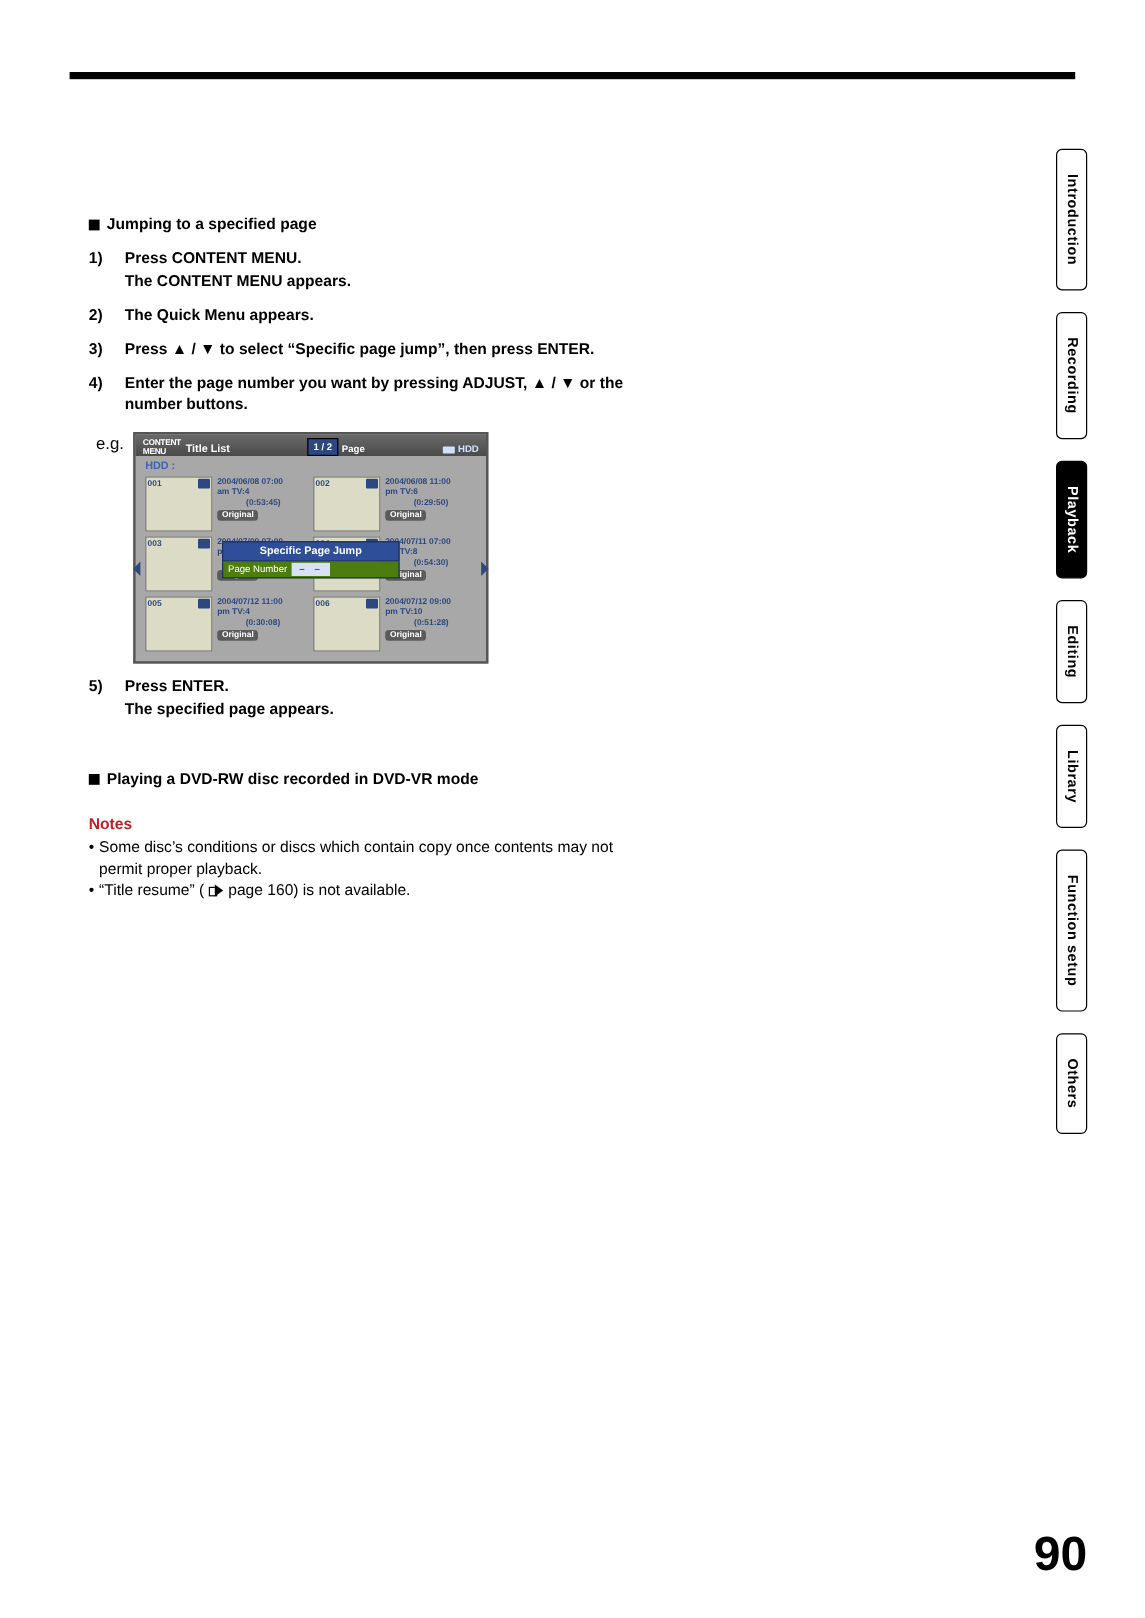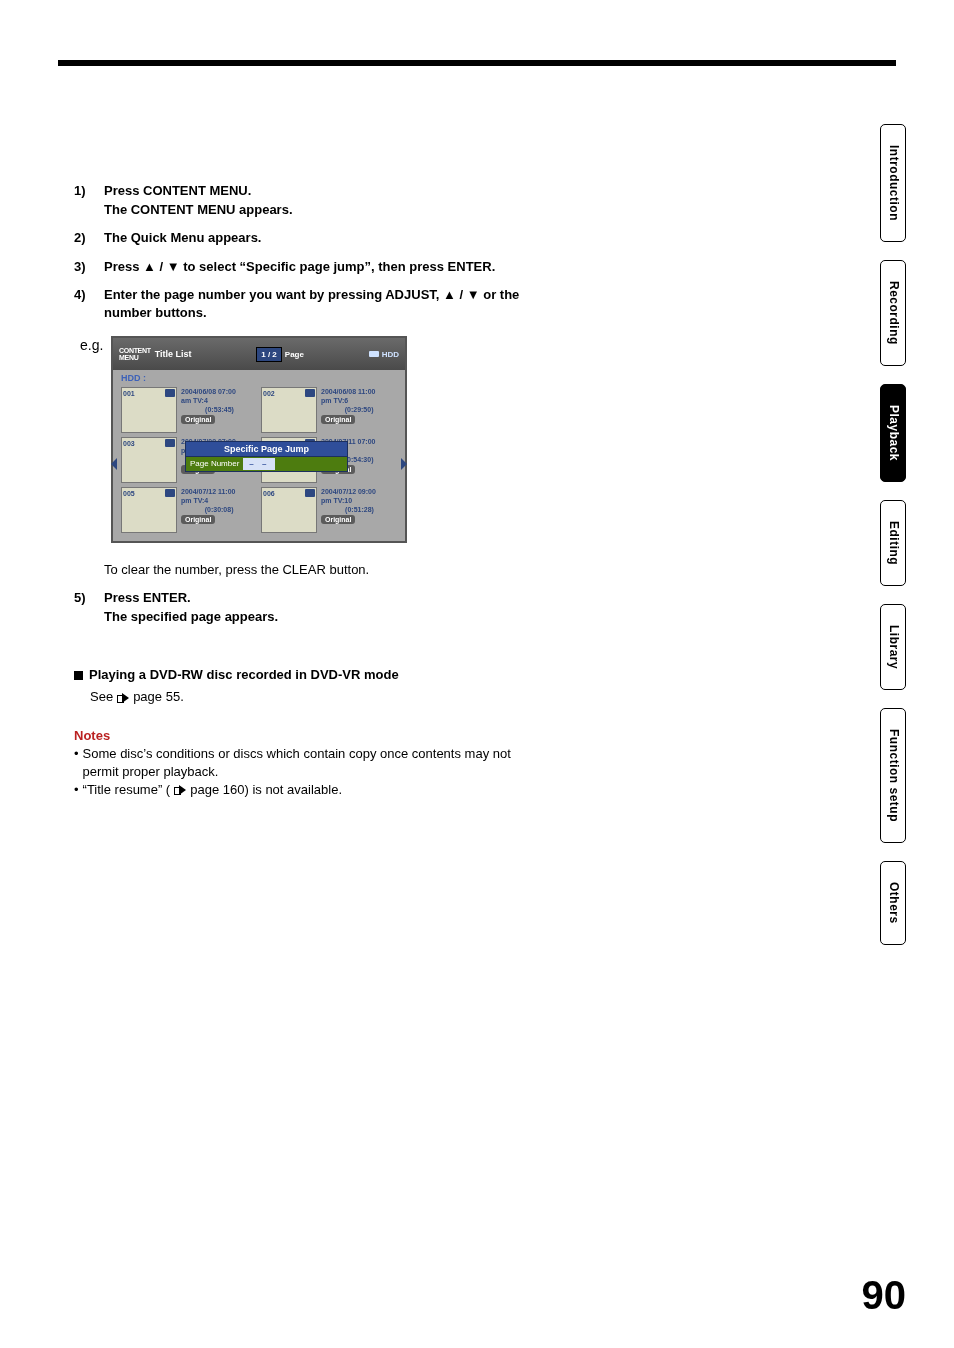--- a/index.html
+++ b/index.html
@@ -50,21 +50,21 @@
     width: 296px;
     background: #a8a8a8;
     border: 2px solid #555;
     font-size: 8px;
     color: #fff;
     vertical-align: top;
     margin-left: 4px;
   }
   .shot-hdr {
     background: linear-gradient(#6a6a6a, #4a4a4a);
-    display: flex; align-items: center; height: 32px;
+    display: flex; align-items: flex-end; height: 18px;
     padding: 0 6px;
   }
   .shot-hdr .logo { font-size: 7px; font-weight: bold; line-height: 7px; letter-spacing: -0.3px; }
   .shot-hdr .tl { font-weight: bold; font-size: 9px; margin-left: 4px; }
   .shot-hdr .pill {
     margin-left: auto;
     background: #2d4780; color: #fff; font-weight: bold; font-size: 8px;
     padding: 1px 4px; border: 1px solid #000;
   }
   .shot-hdr .pg { font-weight: bold; margin-left: 3px; font-size: 8px; }
@@ -100,21 +100,21 @@
   .thumb .q {
     position: absolute; top: 1px; right: 1px; width: 10px; height: 8px; background: #2d4780; border-radius: 1px;
   }
   .meta { padding-left: 4px; color: #2d4780; font-weight: bold; font-size: 7px; line-height: 9px; }
   .meta .dur { text-align: right; padding-right: 2px; }
   .badge {
     display: inline-block; background: #5b5b5b; color: #fff; padding: 0 4px; border-radius: 3px;
     font-size: 7px; margin-top: 1px;
   }
   .overlay {
-    position: absolute; left: 72px; top: 54px; width: 163px; z-index: 5;
+    position: absolute; left: 72px; top: 54px; width: 148px; z-index: 5;
     pointer-events: none;
   }
   .overlay .obar1 {
     background: #2f4e9a; color: #fff; font-weight: bold; font-size: 9px;
     text-align: center; padding: 1px 0; border: 1px solid #1c2f5e;
   }
   .overlay .obar2 {
     background: #4d7c0f; color: #fff; font-size: 8px;
     display: flex; align-items: flex-end; padding: 1px 4px; border: 1px solid #1c2f5e; border-top: none;
   }
@@ -176,20 +176,24 @@
     font-family: Arial, sans-serif;
   }
 </style>
 </head>
 <body>
 
 <div class="topbar"></div>
 
 <div class="content">
 
+  <div class="sec-head">
+    <span class="sq"></span>
+    <span class="txt">Jumping to a specified page</span>
+  </div>
 
   <div class="step">
     <span class="num">1)</span>
     <div class="st-title">Press CONTENT MENU.</div>
     <div class="st-body">The CONTENT MENU appears.</div>
   </div>
 
   <div class="step">
     <span class="num">2)</span>
     <div class="st-body">The Quick Menu appears.</div>
@@ -307,39 +311,31 @@
             <div>2004/07/12 09:00</div>
             <div>pm  TV:10</div>
             <div class="dur">(0:51:28)</div>
             <span class="badge">Original</span>
           </div>
         </div>
       </div>
     </div>
   </div>
 
-  <div class="foot-line">To clear the number, press the CLEAR button.</div>
 
   <div class="step step5">
     <span class="num">5)</span>
     <div class="st-title">Press ENTER.</div>
     <div class="st-body">The specified page appears.</div>
   </div>
 
   <div class="sec2">
     <div class="sec-head">
       <span class="sq"></span>
       <span class="txt">Playing a DVD-RW disc recorded in DVD-VR mode</span>
-    </div>
-    <div class="seeP">
-      <span>See</span>
-      <span class="ptr-icon">
-          <span class="inner"></span>
-        </span>
-      <span>page 55.</span>
     </div>
   </div>
 
   <div class="notes-h">Notes</div>
   <div class="notes-li">
     <span class="b">•</span>
     <span>Some disc’s conditions or discs which contain copy once contents may not permit proper playback.</span>
   </div>
   <div class="notes-li">
     <span class="b">•</span>

